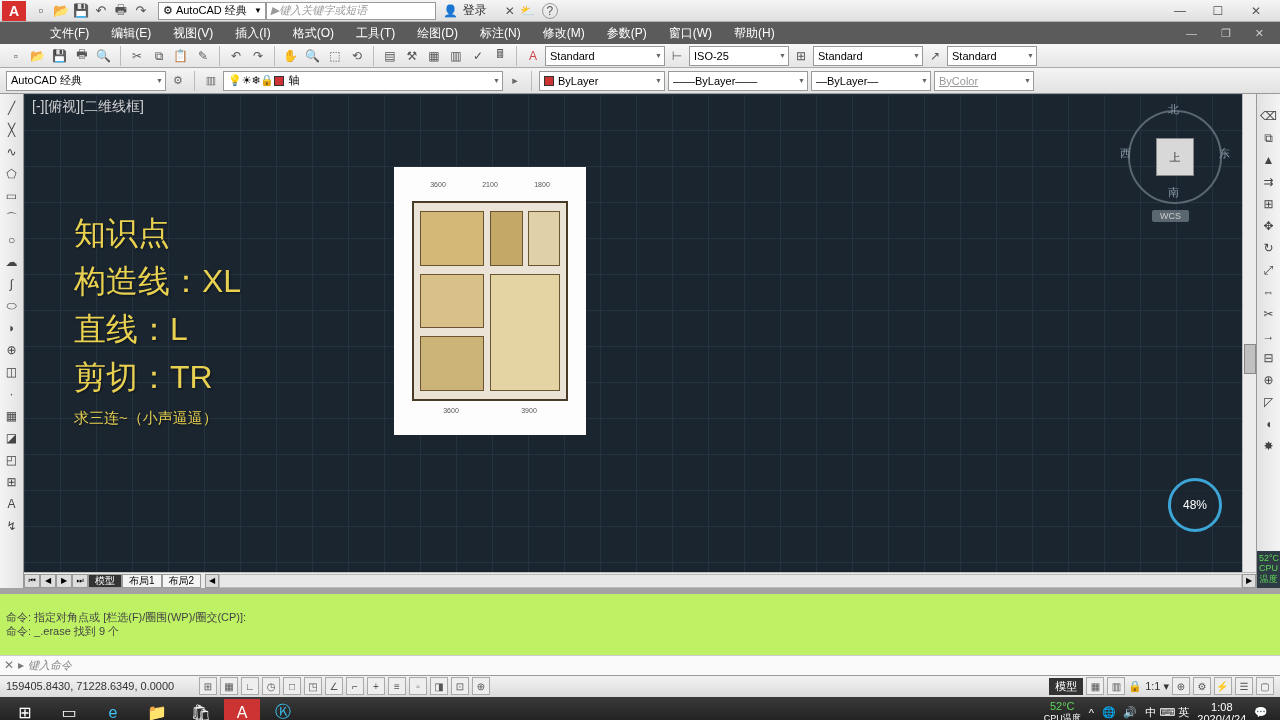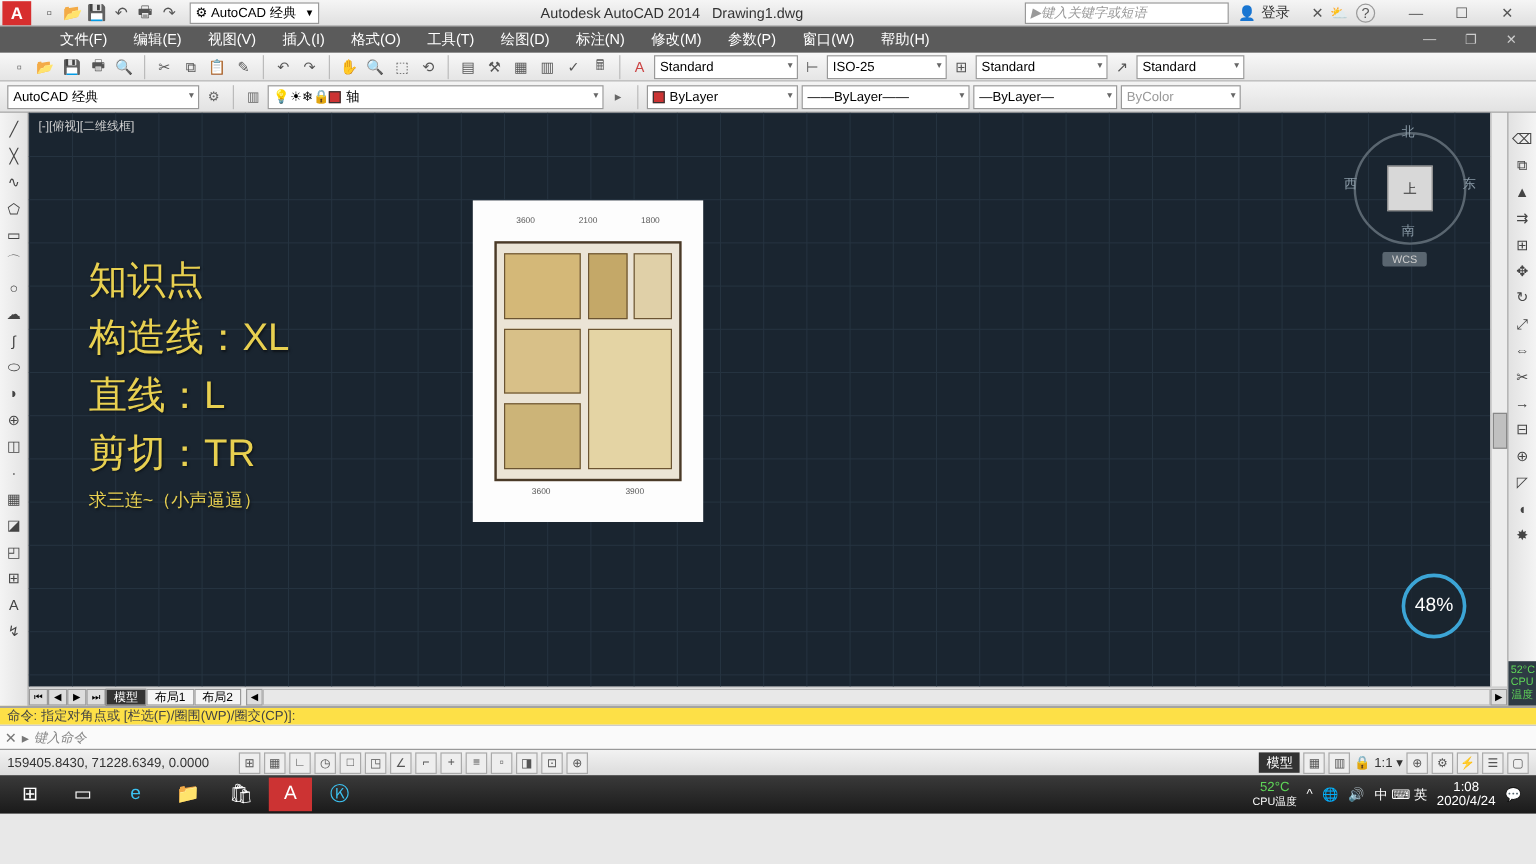--- a/index.html
+++ b/index.html
@@ -42,53 +42,53 @@
 
 .main { display:flex; height: 494px; }
 .left-tools { width:24px; background: linear-gradient(to right,#f4f4f4,#e2e2e2); border-right:1px solid #999; display:flex; flex-direction:column; align-items:center; gap:2px; padding-top:4px;}
 .left-tools .ico { width:20px; height:20px; display:flex; align-items:center; justify-content:center; color:#444; font-size:12px;}
 .right-tools { width:24px; background: linear-gradient(to left,#f4f4f4,#e2e2e2); border-left:1px solid #999; display:flex; flex-direction:column; align-items:center; gap:2px; padding-top:4px;}
 .right-tools .ico { width:20px; height:20px; display:flex; align-items:center; justify-content:center; color:#444; font-size:12px;}
 
 .canvas-wrap { flex:1; position:relative; display:flex; flex-direction:column; }
 .canvas { flex:1; background:#1a2530; position:relative; }
 .grid-bg { position:absolute; inset:0; background-image: linear-gradient(#253340 1px, transparent 1px), linear-gradient(90deg, #253340 1px, transparent 1px); background-size: 36px 36px; }
-.viewport-label { position:absolute; top:4px; left:8px; color:#d0d0d0; font-size:10px; }
+.viewport-label { position:absolute; top:4px; left:8px; color:#d0d0d0; font-size:14px; }
 
 .knowledge { position:absolute; left:50px; top:115px; color:#e8d050; font-size:32px; font-weight:500; line-height:1.5; text-shadow:1px 1px 2px rgba(0,0,0,0.5);}
 .knowledge .footer { font-size:15px; margin-top:6px; }
 
 .floorplan { position:absolute; left:370px; top:73px; width:192px; height:268px; background:#fdfdfd; padding:14px 18px; display:flex; flex-direction:column; }
 .floorplan .dims-top { height:14px; display:flex; justify-content:space-around; font-size:7px; color:#555;}
 .floorplan .plan { flex:1; background:#ebe4d6; border:2px solid #4a3a28; margin:6px 0; position:relative; }
 .floorplan .room { position:absolute; background:#d4b878; border:1px solid #6b5432; }
 .floorplan .dims-bot { height:14px; display:flex; justify-content:space-around; font-size:7px; color:#555;}
 
 .navcube { position:absolute; top:8px; right:12px; width:110px; height:120px; }
 .navcube .ring { position:absolute; top:8px; left:8px; width:94px; height:94px; border:2px solid #5a6670; border-radius:50%; }
 .navcube .face { position:absolute; top:36px; left:36px; width:38px; height:38px; background:#d8d8d8; border:1px solid #888; display:flex; align-items:center; justify-content:center; color:#333; font-size:11px; }
 .navcube .dir { position:absolute; color:#8a9aa6; font-size:11px; }
 .navcube .wcs { position:absolute; bottom:0; left:32px; background:#5a6670; color:#ccc; font-size:9px; padding:1px 8px; border-radius:2px;}
 
-.cpu-gauge { position:absolute; right:20px; bottom:40px; width:54px; height:54px; border:3px solid #3ca5d6; border-radius:50%; display:flex; align-items:center; justify-content:center; color:#fff; font-size:16px; background:rgba(26,37,48,0.8);}
+.cpu-gauge { position:absolute; right:20px; bottom:40px; width:54px; height:54px; border:3px solid #3ca5d6; border-radius:50%; display:flex; align-items:center; justify-content:center; color:#fff; font-size:12px; background:rgba(26,37,48,0.8);}
 .cpu-label { position:absolute; right:-30px; bottom:42px; width:56px; text-align:center; background:#2e3b44; color:#5fd658; font-size:10px; padding:2px 3px;}
 
 .vscroll { width:14px; background:#ececec; border-left:1px solid #bbb; position:relative; }
 .vscroll .thumb { position:absolute; top:250px; left:1px; width:12px; height:30px; background:#c0c0c0; border:1px solid #888;}
 .hscroll-row { height:16px; display:flex; background:#ececec; border-top:1px solid #bbb;}
 .tabs-nav { display:flex; align-items:center; gap:0; }
 .tabs-nav .btn { width:16px; height:14px; background:#ddd; border:1px solid #999; display:flex; align-items:center; justify-content:center; font-size:8px;}
 .tabs-nav .tab { padding:0 6px; height:14px; border:1px solid #999; background:#f5f5f5; font-size:10px; display:flex; align-items:center;}
 .tabs-nav .tab.active { background:#333; color:#fff;}
 .hscroll-track { flex:1; position:relative; margin-left:4px; display:flex; align-items:center;}
 .hscroll-track .arrow { width:14px; height:14px; background:#ddd; border:1px solid #999; display:flex; align-items:center; justify-content:center; font-size:8px;}
 .hscroll-track .track { flex:1; height:14px; background:#e8e8e8; border:1px solid #bbb;}
 
 
-.cmd-history { background:#fde047; border-top:2px solid #a3a3a3; padding:0 6px; font-size:11px; color:#444; line-height:1.3;}
+.cmd-history { background:#bef264; border-top:6px solid #a3a3a3; padding:16px 6px; font-size:11px; color:#444; line-height:1.3;}
 .cmd-input-row { height:20px; background:#fafafa; border-top:1px solid #ccc; display:flex; align-items:center; padding:0 4px; gap:4px;}
 .cmd-input-row .prompt-ico { color:#777; font-size:12px;}
 .cmd-input { flex:1; font-style:italic; color:#888; font-size:11px;}
 
 
 .status { height:22px; background:linear-gradient(#f2f2f2,#dcdcdc); border-top:1px solid #999; display:flex; align-items:center; padding:0 6px; font-size:11px; color:#333; gap:3px;justify-content:space-between;}
 .status .coords { min-width:190px; }
 .status .sico { width:18px; height:18px; border:1px solid #aaa; background:#eee; display:flex; align-items:center; justify-content:center; font-size:10px; color:#555;}
 .status .spacer { flex:1; }
 
@@ -107,21 +107,20 @@
     <span>📂</span>
     <span>💾</span>
     <span>↶</span>
     <span>🖶</span>
     <span>↷</span>
   </div>
   <div class="workspace-sel">
       <span style="margin-right:3px;">⚙</span>
       <span>AutoCAD 经典</span>
     </div>
-  <div class="app-title"><span>Autodesk AutoCAD 2014</span>&nbsp;&nbsp;&nbsp;<span>Drawing1.dwg</span></div>
   <div class="search">▶ <span>键入关键字或短语</span></div>
   <div class="login">👤 <span>登录</span></div>
   <div class="help-group">
     <span>✕</span>
     <span>⛅</span>
     <span style="border:1px solid #999;border-radius:50%;width:16px;height:16px;display:flex;align-items:center;justify-content:center;">?</span>
   </div>
   <div class="win-controls">
     <span>—</span>
     <span>☐</span>
@@ -193,21 +192,21 @@
   <span class="ico">▥</span>
   <div class="dd layer-sel"><span style="color:#f0c000;">💡</span>☀❄🔒<span class="redsq"></span><span>轴</span></div>
   <span class="ico">▸</span>
   <span style="width:1px;height:20px;background:#bbb;margin:0 4px;"></span>
   <div class="dd" style="min-width:126px;">
       <span class="redsq"></span>
       <span>ByLayer</span>
     </div>
   <div class="dd" style="min-width:140px;text-align:center;">—— <span>ByLayer</span> ——</div>
   <div class="dd" style="min-width:120px;text-align:center;">— <span>ByLayer</span> —</div>
-  <div class="dd" style="min-width:100px;color:#999;">ByColor</div>
+  <div class="dd" style="min-width:100px;color:#999;text-decoration:underline;">ByColor</div>
 </div>
 
 <div class="main">
   <div class="left-tools">
     <span class="ico">╱</span>
     <span class="ico">╳</span>
     <span class="ico">∿</span>
     <span class="ico">⬠</span>
     <span class="ico">▭</span>
     <span class="ico">⌒</span>
@@ -318,20 +317,21 @@
     <span style="flex:1"></span>
     <div style="background:#2e3b44;color:#5fd658;font-size:9px;padding:2px 2px;text-align:center;width:100%;">
       <div>52°C</div>
         <div>CPU温度</div>
     </div>
   </div>
 </div>
 
 <div class="cmd-history">
   <div>命令: 指定对角点或 [栏选(F)/圈围(WP)/圈交(CP)]:</div>
+  <div>命令: _.erase 找到 9 个</div>
 </div>
 <div class="cmd-input-row">
   <span class="prompt-ico">✕</span>
   <span class="prompt-ico">▸</span>
   <div class="cmd-input">键入命令</div>
 </div>
 
 <div class="status">
   <div class="coords">159405.8430, 71228.6349, 0.0000</div>
   <span class="sico">⊞</span>

